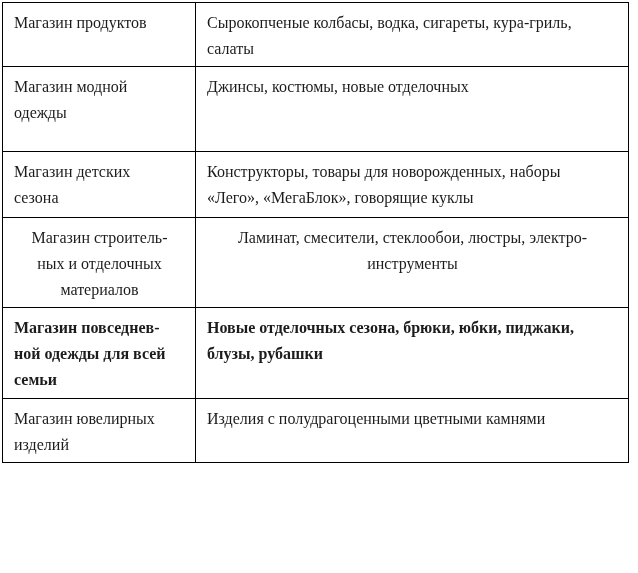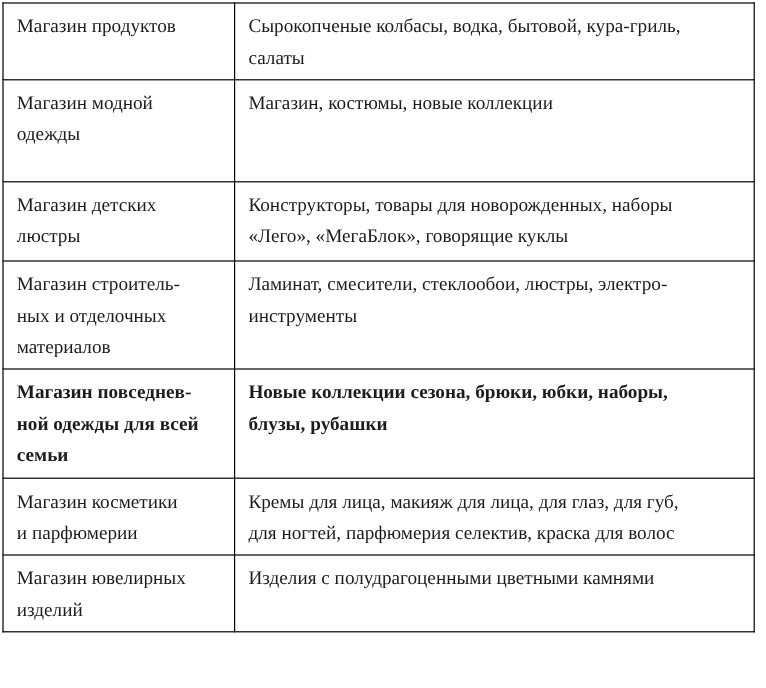--- a/index.html
+++ b/index.html
@@ -35,70 +35,64 @@
     line-height: 26px;
     color: #1c1c1c;
     white-space: pre-line;
     overflow: hidden;
   }
   td.items { padding-left: 12px; }
   tr.r0 { height: 59px; }
   tr.r1 { height: 85px; }
   tr.r2 { height: 62px; }
   tr.r3 { height: 66px; }
-  tr.r4 { height: 88px; }
+  tr.r4 { height: 88px; text-align: center; }
   tr.r5 { height: 91px; font-weight: bold; }
   tr.r6 { height: 63px; }
   tr.r7 { height: 62px; }
 </style>
 </head>
 <body>
 
 <div class="page">
   <table class="shops">
     <colgroup>
       <col class="c-cat">
       <col class="c-items">
     </colgroup>
     <tbody>
       <tr class="r0">
         <td class="cat">Магазин продуктов</td>
-        <td class="items">Сырокопченые колбасы, водка, бытовой, кура-гриль,
+        <td class="items">Сырокопченые колбасы, водка, сигареты, кура-гриль,
 салаты</td>
       </tr>
       <tr class="r1">
         <td class="cat">Магазин модной
 одежды</td>
-        <td class="items">Магазин, костюмы, новые коллекции</td>
+        <td class="items">Джинсы, костюмы, новые отделочных</td>
       </tr>
       <tr class="r3">
         <td class="cat">Магазин детских
-люстры</td>
+сезона</td>
         <td class="items">Конструкторы, товары для новорожденных, наборы
 «Лего», «МегаБлок», говорящие куклы</td>
       </tr>
       <tr class="r4">
         <td class="cat">Магазин строитель-
 ных и отделочных
 материалов</td>
         <td class="items">Ламинат, смесители, стеклообои, люстры, электро-
 инструменты</td>
       </tr>
       <tr class="r5">
         <td class="cat">Магазин повседнев-
 ной одежды для всей
 семьи</td>
-        <td class="items">Новые коллекции сезона, брюки, юбки, наборы,
+        <td class="items">Новые отделочных сезона, брюки, юбки, пиджаки,
 блузы, рубашки</td>
-      </tr>
-      <tr class="r6">
-        <td class="cat">Магазин косметики
-и парфюмерии</td>
-        <td class="items">Кремы для лица, макияж для лица, для глаз, для губ,
-для ногтей, парфюмерия селектив, краска для волос</td>
       </tr>
       <tr class="r7">
         <td class="cat">Магазин ювелирных
 изделий</td>
         <td class="items">Изделия с полудрагоценными цветными камнями</td>
       </tr>
     </tbody>
   </table>
 </div>
 

